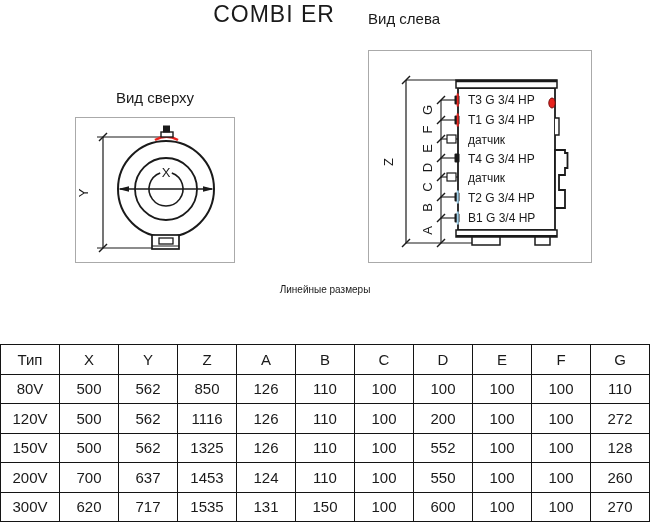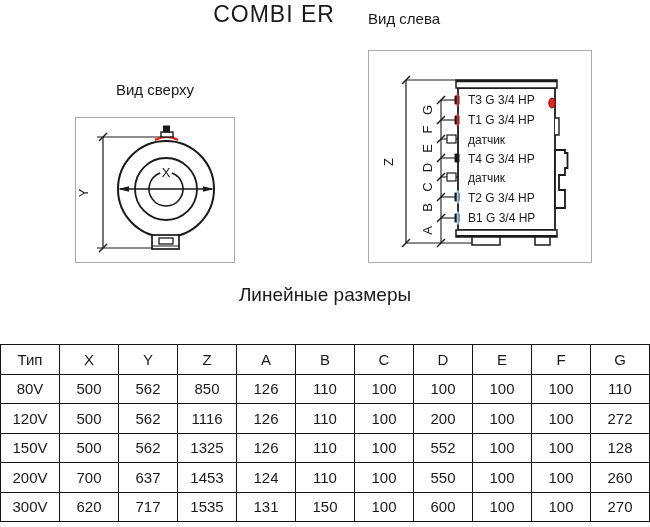--- a/index.html
+++ b/index.html
@@ -9,27 +9,27 @@
     overflow:hidden;
   }
   .canvas { position:relative; width:650px; height:376px; background:#fff; }
   .main-title {
     position:absolute; top:0px; left:149px; width:250px;
     text-align:center; font-size:23px; letter-spacing:1px;
     transform:scaleY(1.06); transform-origin:top center; white-space:nowrap;
   }
   .view-title { position:absolute; font-size:15px; white-space:nowrap; }
   .left-view-title  { top:10px; left:368px; width:224px; text-align:left; }
-  .top-view-title   { top:81px; left:75px;  width:160px; text-align:center; }
+  .top-view-title   { top:89px; left:75px;  width:160px; text-align:center; }
   .view-svg { position:absolute; }
   .top-view-svg  { top:117px; left:75px; }
   .left-view-svg { top:50px;  left:368px; }
   .table-title {
     position:absolute; top:284px; left:0; width:650px;
-    text-align:center; font-size:19px;
+    text-align:center; font-size:10px;
   }
   table.dims {
     position:absolute; top:312px; left:0px; width:650px;
     border-collapse:collapse; table-layout:fixed; font-size:15px;
     background:#fff;
     margin-top:32px;
   }
   table.dims th, table.dims td {
     border:1.6px solid #141414; height:28.5px; padding:0;
     text-align:center; vertical-align:middle; font-weight:400;

